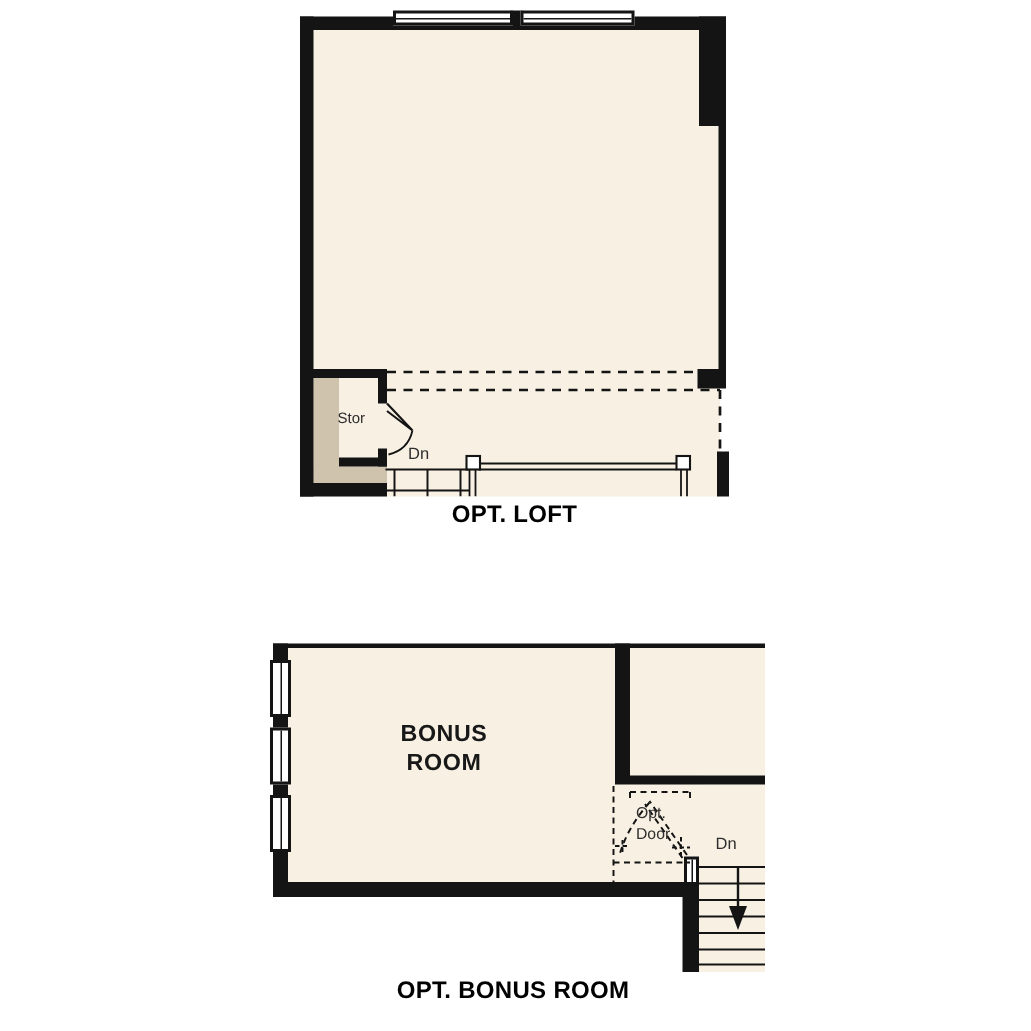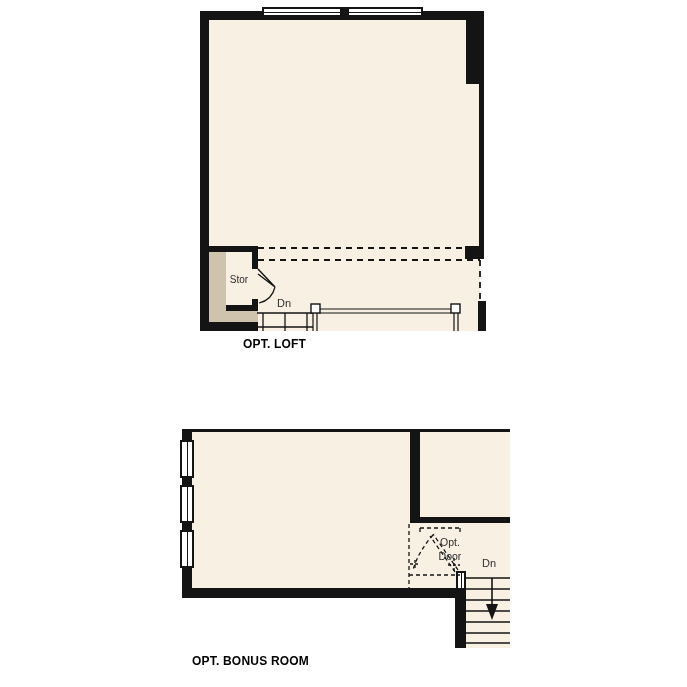--- a/index.html
+++ b/index.html
@@ -9,22 +9,22 @@
   }
   .abs{position:absolute;}
   .fill{background:var(--floor,#f7f0e3);}
   .tan{background:var(--tan,#cfc3ae);}
   .wall{background:var(--wall,#141414);}
   .window-h{background:#fff;border:2px solid var(--wall,#141414);box-sizing:border-box;}
   .window-h::after{content:"";position:absolute;left:0;right:0;top:50%;height:1px;background:var(--wall,#141414);}
   .window-v{background:#fff;border:2px solid var(--wall,#141414);box-sizing:border-box;}
   .window-v::after{content:"";position:absolute;top:0;bottom:0;left:50%;width:1px;background:var(--wall,#141414);}
   .room-label{font-weight:bold;font-size:15.5px;line-height:19px;letter-spacing:.4px;text-align:center;color:#181818;}
-  .caption{font-weight:bold;font-size:12px;line-height:20px;letter-spacing:.2px;color:#000;}
-  .small-label{font-size:10.5px;line-height:13.5px;color:#2e2e2e;text-align:center;}
+  .caption{font-weight:bold;font-size:16px;line-height:20px;letter-spacing:.2px;text-align:center;color:#000;}
+  .small-label{font-size:10.5px;line-height:13.5px;color:#2e2e2e;text-align:left;}
   svg{display:block;}
 </style>
 </head>
 <body>
 
 <div class="canvas">
 
   <div class="abs" style="left:0;top:0;width:687px;height:360px;">
 
     <div class="abs fill" style="left:205px;top:16px;width:275px;height:315px;"></div>
@@ -125,20 +125,24 @@
       <line x1="0" y1="39" x2="44" y2="39" stroke="#141414" stroke-width="1.4"></line>
       <line x1="0" y1="50" x2="44" y2="50" stroke="#141414" stroke-width="1.4"></line>
       <line x1="0" y1="61" x2="44" y2="61" stroke="#141414" stroke-width="1.4"></line>
       <line x1="0" y1="71" x2="44" y2="71" stroke="#141414" stroke-width="1.4"></line>
       <g>
         <line x1="26" y1="6" x2="26" y2="34" stroke="#141414" stroke-width="1.6"></line>
         <polygon points="20,32 32,32 26,48" fill="#141414"></polygon>
       </g>
     </svg>
 
+    <div class="abs room-label" style="left:236px;top:80px;width:120px;">
+      <div>BONUS</div>
+      <div>ROOM</div>
+    </div>
     <div class="abs small-label" style="left:424px;top:136px;width:52px;">
       <div>Opt.</div>
       <div>Door</div>
     </div>
     <div class="abs small-label" style="left:477px;top:157px;width:24px;font-size:11px;">Dn</div>
     <div class="abs caption" style="left:192px;top:251px;width:300px;">OPT. BONUS ROOM</div>
   </div>
 
 </div>
 

